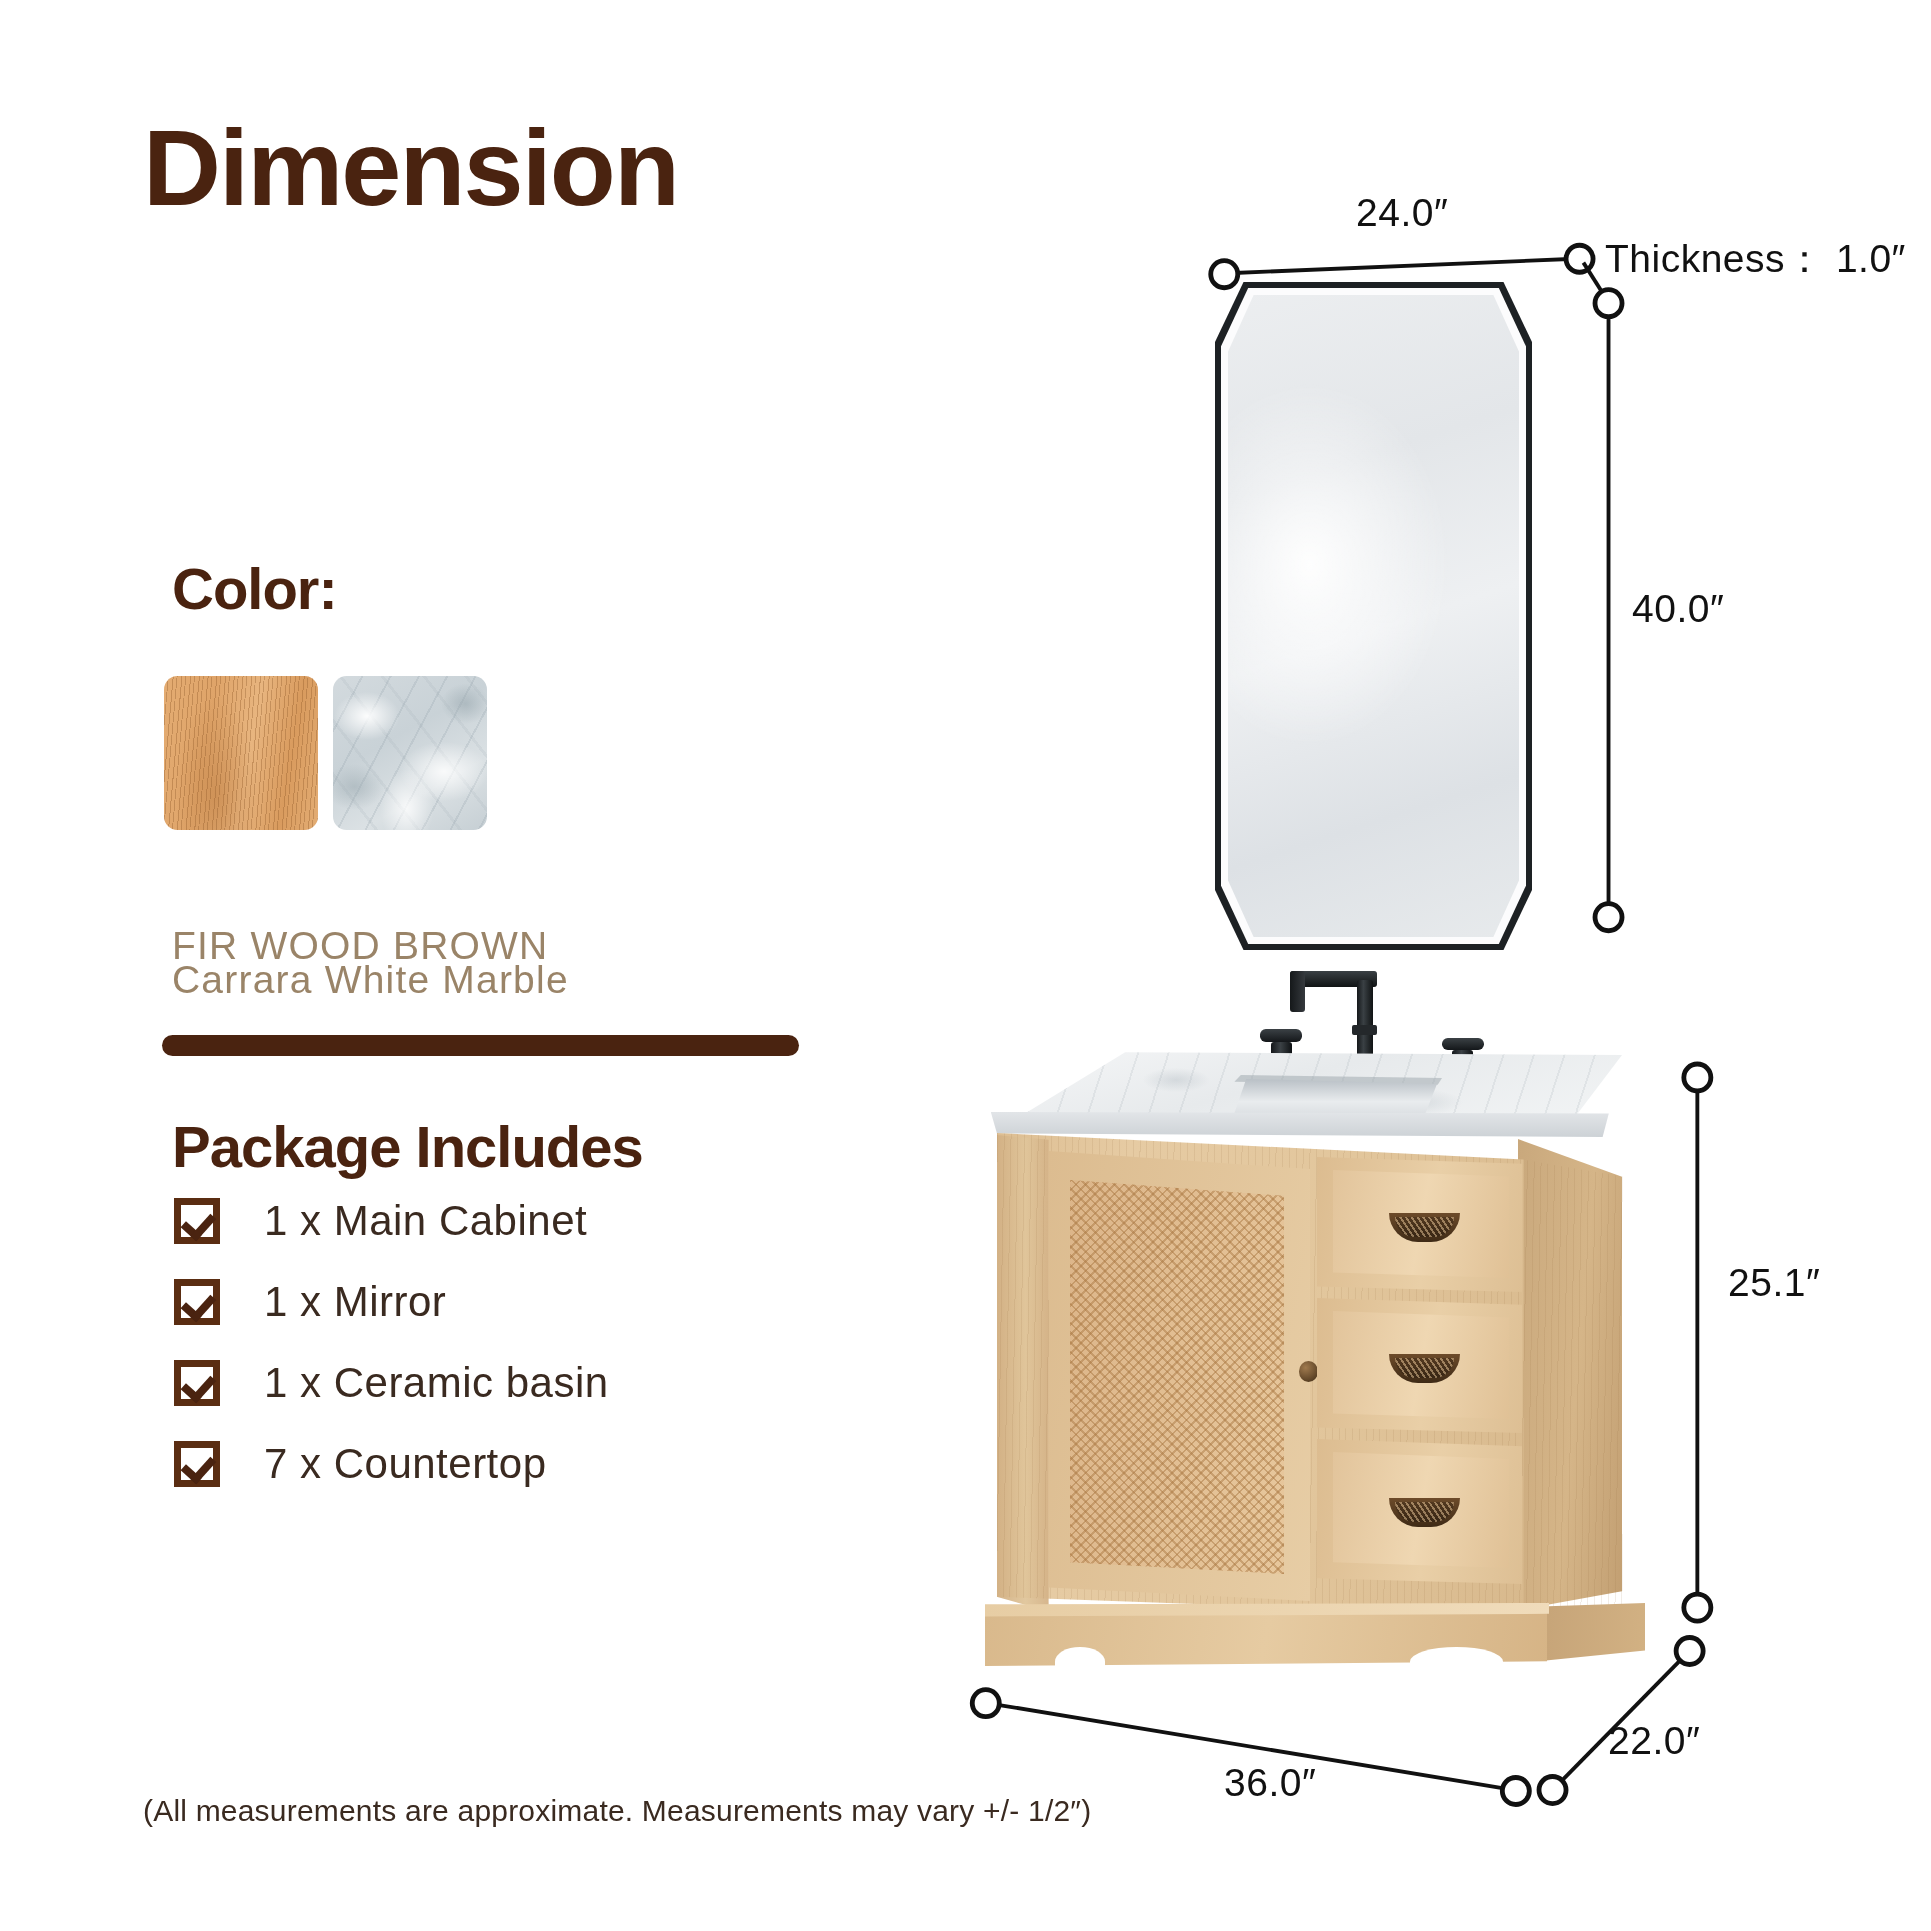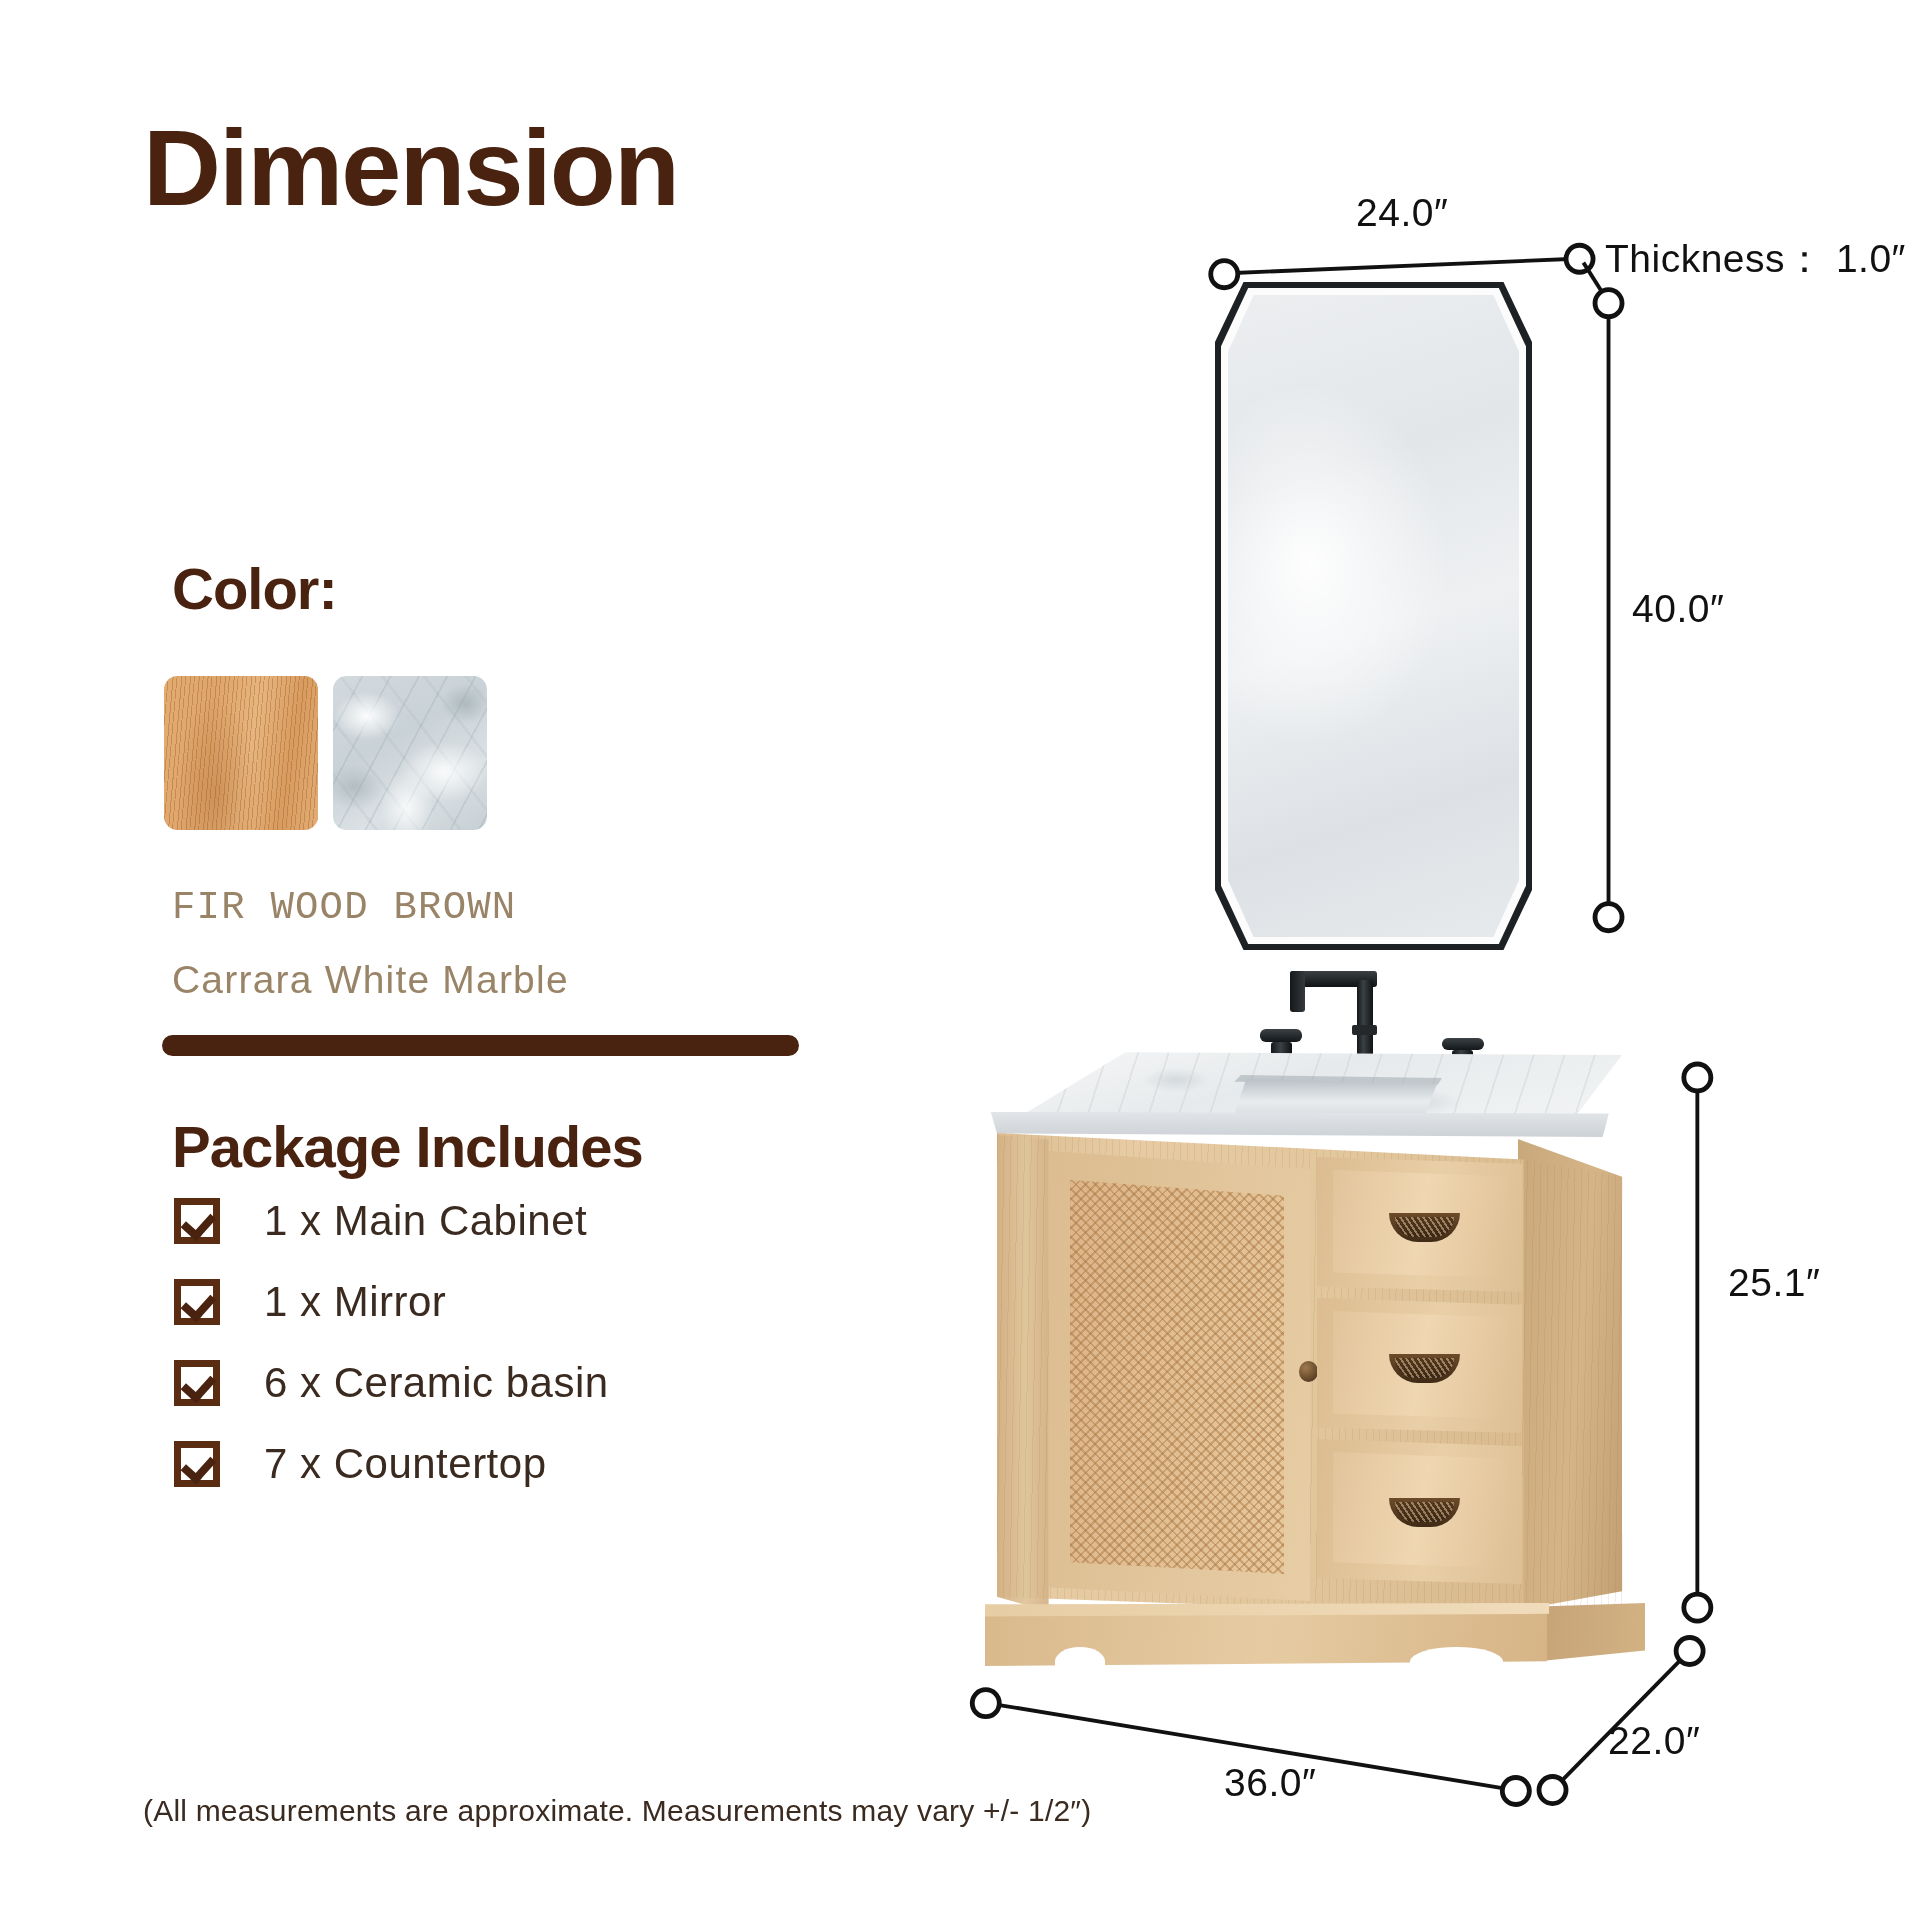--- a/index.html
+++ b/index.html
@@ -39,21 +39,21 @@
         rgba(140,155,165,.22) 0px, rgba(140,155,165,.22) 1.9px,
         rgba(255,255,255,0) 1.9px, rgba(255,255,255,0) 25px),
       repeating-linear-gradient(52deg,
         rgba(160,172,180,.16) 0px, rgba(160,172,180,.16) 2.9px,
         rgba(255,255,255,0) 2.9px, rgba(255,255,255,0) 33px),
       linear-gradient(150deg,#d3dade 0%,#c9d2d7 40%,#dbe1e4 70%,#c6cfd4 100%);
   }
 
   .color-label{position:absolute;left:172px;font-size:39px;color:#9a8468;
     font-weight:300;letter-spacing:1.2px;font-family:"Liberation Sans",sans-serif;}
-  #color-label-wood{top:886px;font-family:Liberation Mono, monospace;}
+  #color-label-wood{top:924px;}
   #color-label-marble{top:958px;}
 
   #divider-bar{position:absolute;left:162px;top:1035px;width:637px;height:21px;
     background:#4a2310;border-radius:10.6px;}
 
   #package-heading{position:absolute;left:172px;top:1118px;font-size:58px;font-weight:bold;
     color:#4a2310;letter-spacing:-1px;line-height:1;}
 
   #package-list{position:absolute;left:174px;top:1180px;}
   .pkg-row{display:flex;align-items:center;height:81px;}
@@ -212,21 +212,21 @@
   <div class="pkg-row">
     <span class="pkg-check"></span>
     <span class="pkg-label">1 x Main Cabinet</span>
   </div>
   <div class="pkg-row">
     <span class="pkg-check"></span>
     <span class="pkg-label">1 x Mirror</span>
   </div>
   <div class="pkg-row">
     <span class="pkg-check"></span>
-    <span class="pkg-label">6 x Ceramic basin</span>
+    <span class="pkg-label">1 x Ceramic basin</span>
   </div>
   <div class="pkg-row">
     <span class="pkg-check"></span>
     <span class="pkg-label">7 x Countertop</span>
   </div>
 </div>
 
 <div id="footnote">(All measurements are approximate. Measurements may vary +/- 1/2″)</div>
 
 <div id="product-area">

